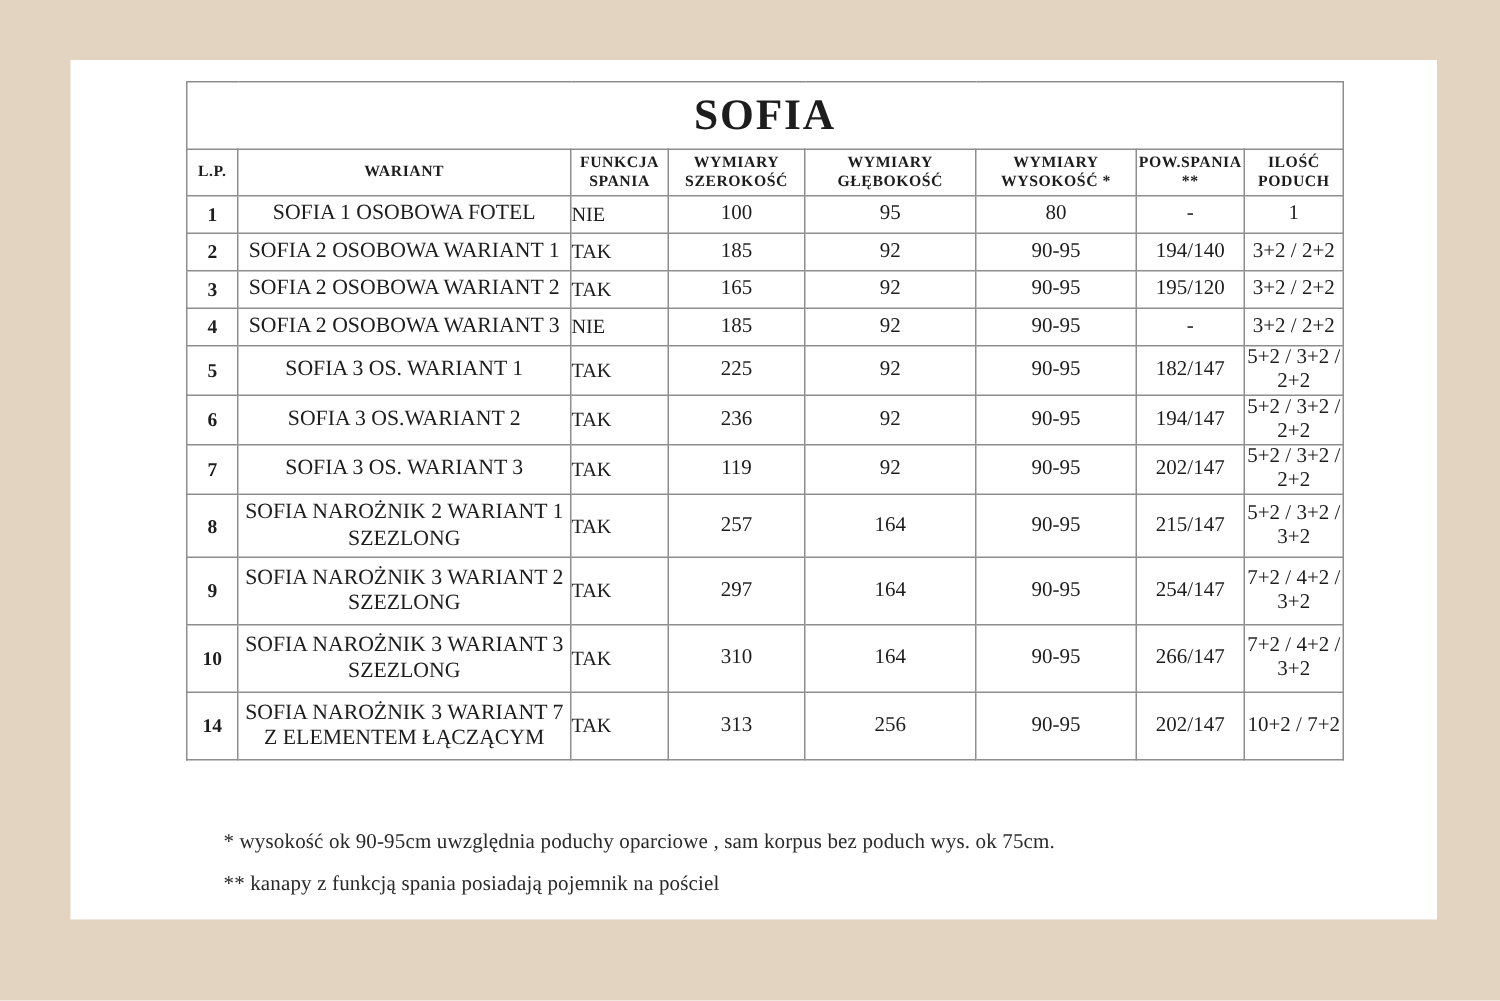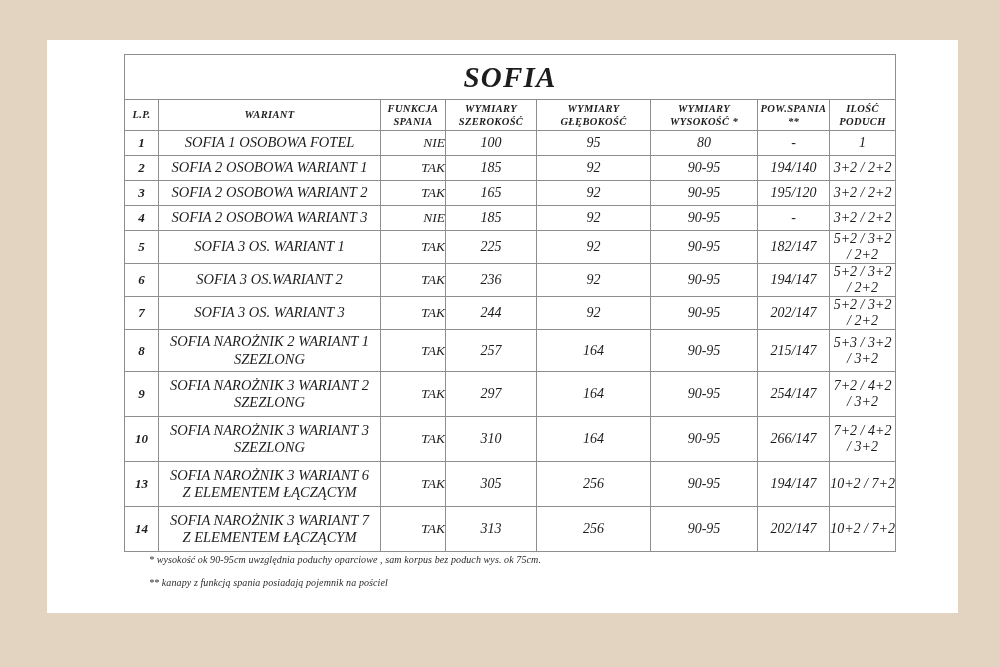--- a/index.html
+++ b/index.html
@@ -25,21 +25,20 @@
     width: 911px;
     height: 573px;
     background: #ffffff;
   }
   #sheet {
     position: absolute;
     left: 77px;
     top: 14px;
     width: 738px;
     height: 545px;
-    font-style: italic;
   }
   table.spec {
     border-collapse: collapse;
     width: 771px;
     table-layout: fixed;
     background: #ffffff;
   }
   table.spec td, table.spec th {
     border: 1px solid #8e8e8e;
     padding: 0;
@@ -77,35 +76,35 @@
     font-size: 14.5px;
     padding-left: 6px;
     line-height: 1.2;
     white-space: pre-line;
   }
   td.ctr {
     text-align: center;
     font-size: 14px;
   }
   td.func {
-    text-align: right;
+    text-align: left;
     font-size: 13.5px;
   }
   .r1 { height: 25px; }
   .r2 { height: 42px; }
   .r2b { height: 45px; }
   .r-tall { height: 29px; }
   .notes {
     position: absolute;
     left: 25px;
     top: 500px;
     width: 700px;
   }
   .note {
-    font-size: 10px;
+    font-size: 14px;
     color: #2a2a2a;
     font-family: "Liberation Serif", serif;
     margin-bottom: 12px;
     letter-spacing: 0.1px;
   }
 </style>
 </head>
 <body>
 
 <div id="page">
@@ -217,36 +216,36 @@
             <td class="ctr">236</td>
             <td class="ctr">92</td>
             <td class="ctr">90-95</td>
             <td class="ctr">194/147</td>
             <td class="ctr">5+2 / 3+2 / 2+2</td>
           </tr>
           <tr class="r1">
             <td class="lp">7</td>
             <td class="variant">SOFIA  3 OS. WARIANT 3</td>
             <td class="func">TAK</td>
-            <td class="ctr">244</td>
+            <td class="ctr">119</td>
             <td class="ctr">92</td>
             <td class="ctr">90-95</td>
             <td class="ctr">202/147</td>
             <td class="ctr">5+2 / 3+2 / 2+2</td>
           </tr>
           <tr class="r2">
             <td class="lp">8</td>
             <td class="variant">SOFIA  NAROŻNIK 2 WARIANT 1
 SZEZLONG</td>
             <td class="func">TAK</td>
             <td class="ctr">257</td>
             <td class="ctr">164</td>
             <td class="ctr">90-95</td>
             <td class="ctr">215/147</td>
-            <td class="ctr">5+3 / 3+2 / 3+2</td>
+            <td class="ctr">5+2 / 3+2 / 3+2</td>
           </tr>
           <tr class="r2b">
             <td class="lp">9</td>
             <td class="variant">SOFIA NAROŻNIK 3 WARIANT 2
 SZEZLONG</td>
             <td class="func">TAK</td>
             <td class="ctr">297</td>
             <td class="ctr">164</td>
             <td class="ctr">90-95</td>
             <td class="ctr">254/147</td>
@@ -257,31 +256,20 @@
             <td class="variant">SOFIA NAROŻNIK 3 WARIANT 3
 SZEZLONG</td>
             <td class="func">TAK</td>
             <td class="ctr">310</td>
             <td class="ctr">164</td>
             <td class="ctr">90-95</td>
             <td class="ctr">266/147</td>
             <td class="ctr">7+2 / 4+2 / 3+2</td>
           </tr>
           <tr class="r2b">
-            <td class="lp">13</td>
-            <td class="variant">SOFIA  NAROŻNIK 3 WARIANT 6
-Z ELEMENTEM ŁĄCZĄCYM</td>
-            <td class="func">TAK</td>
-            <td class="ctr">305</td>
-            <td class="ctr">256</td>
-            <td class="ctr">90-95</td>
-            <td class="ctr">194/147</td>
-            <td class="ctr">10+2 / 7+2</td>
-          </tr>
-          <tr class="r2b">
             <td class="lp">14</td>
             <td class="variant">SOFIA  NAROŻNIK 3 WARIANT 7
 Z ELEMENTEM ŁĄCZĄCYM</td>
             <td class="func">TAK</td>
             <td class="ctr">313</td>
             <td class="ctr">256</td>
             <td class="ctr">90-95</td>
             <td class="ctr">202/147</td>
             <td class="ctr">10+2 / 7+2</td>
           </tr>

